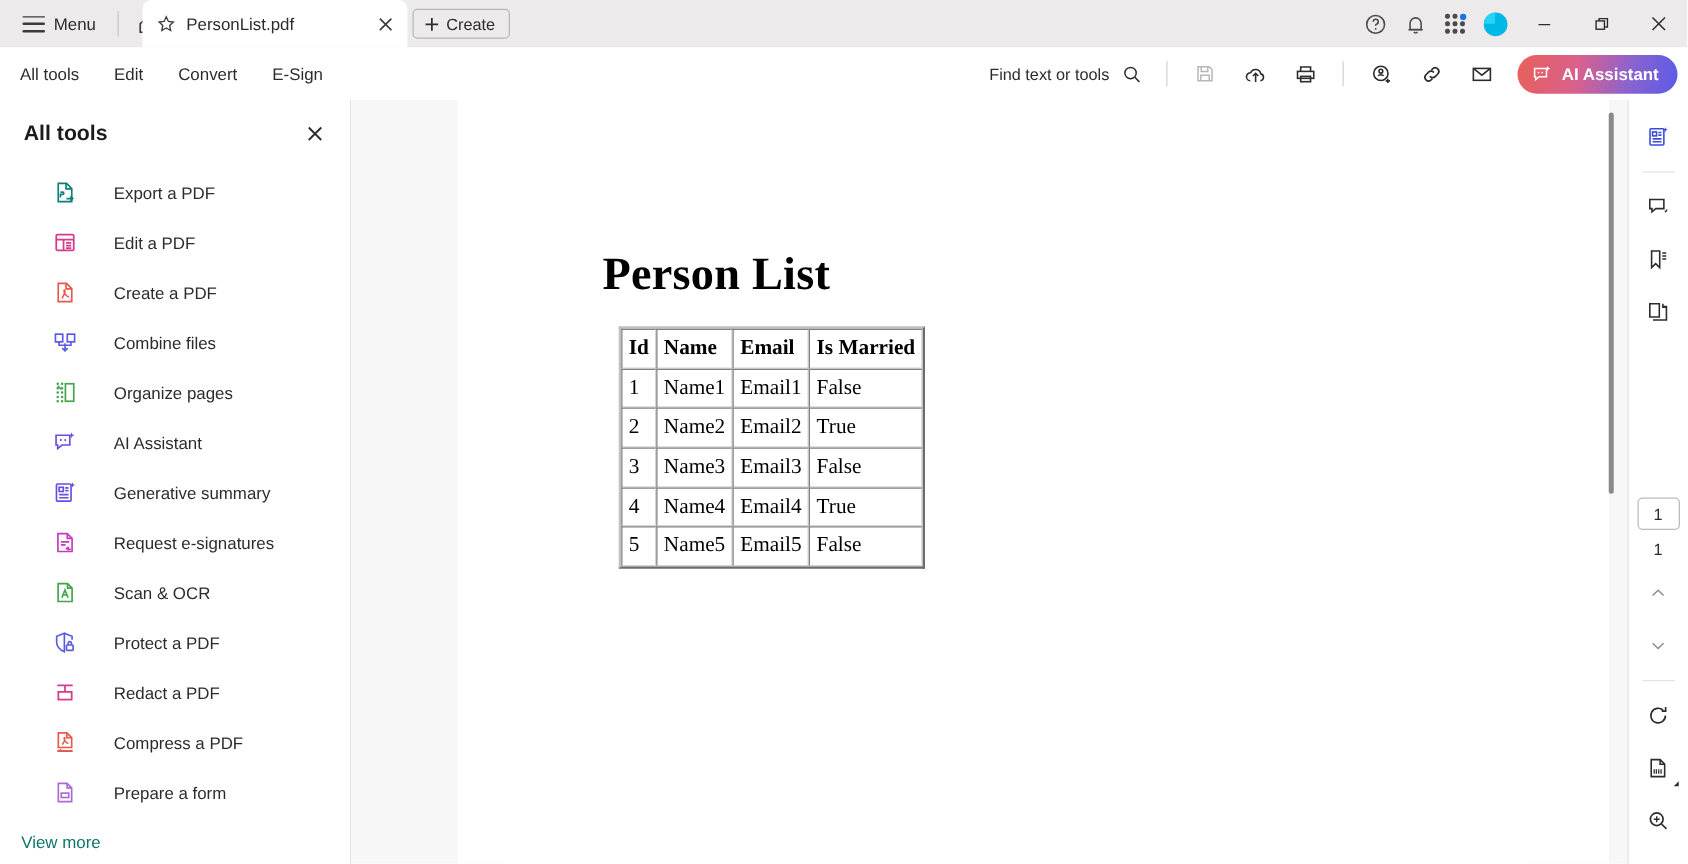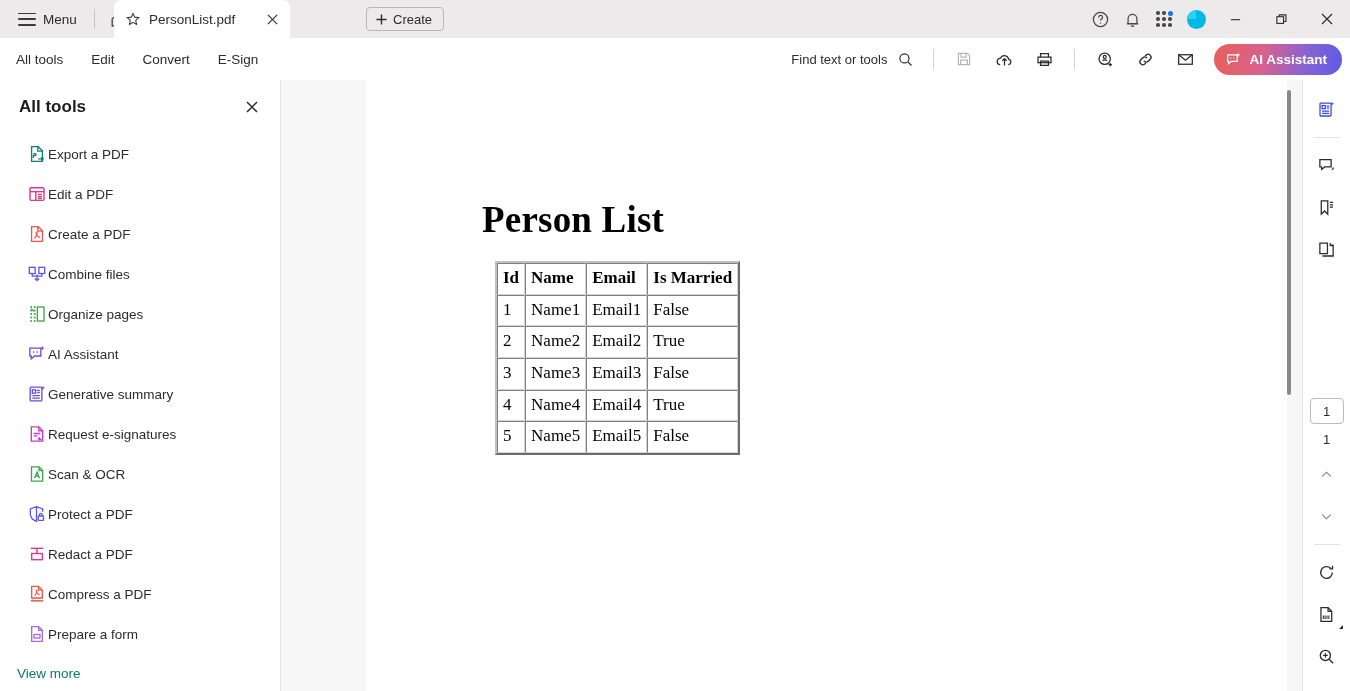--- a/index.html
+++ b/index.html
@@ -20,33 +20,33 @@
   }
   .tb-left { display: flex; align-items: center; height: 38px; padding-left: 10px; gap: 2px; }
   .hamburger { width: 18px; height: 13px; display: flex; flex-direction: column; justify-content: space-between; }
   .hamburger i { display: block; height: 1.6px; background: #3b3b3b; border-radius: 1px; }
   .menu-btn { display: flex; align-items: center; gap: 7px; padding: 5px 8px; cursor: default; }
   .menu-label { font-size: 13.5px; color: #2c2c2c; }
   .tb-sep { width: 1px; height: 20px; background: #c9c6c6; margin: 0 7px; }
   .home-btn { width: 30px; height: 30px; display: flex; align-items: center; justify-content: center; }
 
   .tab {
-    position: absolute; left: 114px; top: 0; width: 176px; height: 38px;
+    position: absolute; left: 114px; top: 0; width: 212px; height: 38px;
     background: #ffffff; border-top-left-radius: 7px; border-top-right-radius: 7px;
     display: flex; align-items: center; padding: 0 8px 0 11px; gap: 8px;
   }
   .tab-title { font-size: 13.5px; color: #2c2c2c; white-space: nowrap; overflow: hidden;
     text-overflow: ellipsis; flex: 1; }
   .tab-close { width: 20px; height: 20px; display: flex; align-items: center; justify-content: center; }
 
   .create-btn {
     position: absolute; left: 330px; top: 7px; height: 24px;
     display: flex; align-items: center; gap: 5px; padding: 0 11px 0 8px;
     border: 1px solid #b9b6b6; border-radius: 4px; background: #eceaea;
-    font-size: 13px; color: #2c2c2c; cursor: default; margin-left: 36px;
+    font-size: 13px; color: #2c2c2c; cursor: default;
   }
 
   .tb-right { position: absolute; right: 0; top: 0; height: 38px; display: flex; align-items: center; }
   .tb-ico { width: 32px; height: 32px; display: flex; align-items: center; justify-content: center; position: relative; }
   .appgrid { display: grid; grid-template-columns: repeat(3, 3.6px); grid-template-rows: repeat(3, 3.6px); gap: 2.4px; }
   .appgrid i { display: block; width: 3.6px; height: 3.6px; border-radius: 50%; background: #4a4a4a; }
   .appgrid i.blue { background: #1473e6; width: 5px; height: 5px; margin: -0.7px 0 0 -0.7px; }
   .avatar { width: 19px; height: 19px; border-radius: 50%; background: #00b8e6; position: relative; overflow: hidden; }
   .avatar::after { content: ""; position: absolute; left: 0; top: 0; width: 9.5px; height: 9.5px; background: #27d3f5; }
   .wbtn { width: 46px; height: 38px; display: flex; align-items: center; justify-content: center; }
@@ -73,21 +73,21 @@
 
   
   .leftpanel {
     position: absolute; top: 80px; left: 0; width: 281px; height: 611px;
     background: #ffffff; border-right: 1px solid #e3e1e1;
   }
   .lp-head { display: flex; align-items: center; justify-content: space-between; padding: 16px 17px 10px 19px; }
   .lp-title { font-size: 17px; font-weight: bold; color: #1b1b1b; }
   .lp-close { width: 22px; height: 22px; display: flex; align-items: center; justify-content: center; }
   .tool-list { padding-top: 6px; }
-  .tool-item { display: flex; align-items: center; gap: 0; height: 40px; padding-left: 26px; cursor: default; }
+  .tool-item { display: flex; align-items: center; gap: 28px; height: 40px; padding-left: 41px; cursor: default; }
   .tool-ico { width: 22px; height: 22px; display: flex; align-items: center; justify-content: center; flex: none; }
   .tool-label { font-size: 13.5px; color: #2c2c2c; }
   .viewmore { font-size: 13.5px; color: #0f766e; padding: 12px 0 0 17px; display: inline-block; cursor: default; }
 
   
   .palette {
     position: absolute; left: 294px; top: 88px; width: 40px;
     background: #fff; border: 1px solid #dedbdb; border-radius: 7px;
     box-shadow: 0 1px 5px rgba(0,0,0,.13);
     display: flex; flex-direction: column; align-items: center; padding: 4px 0 7px;

